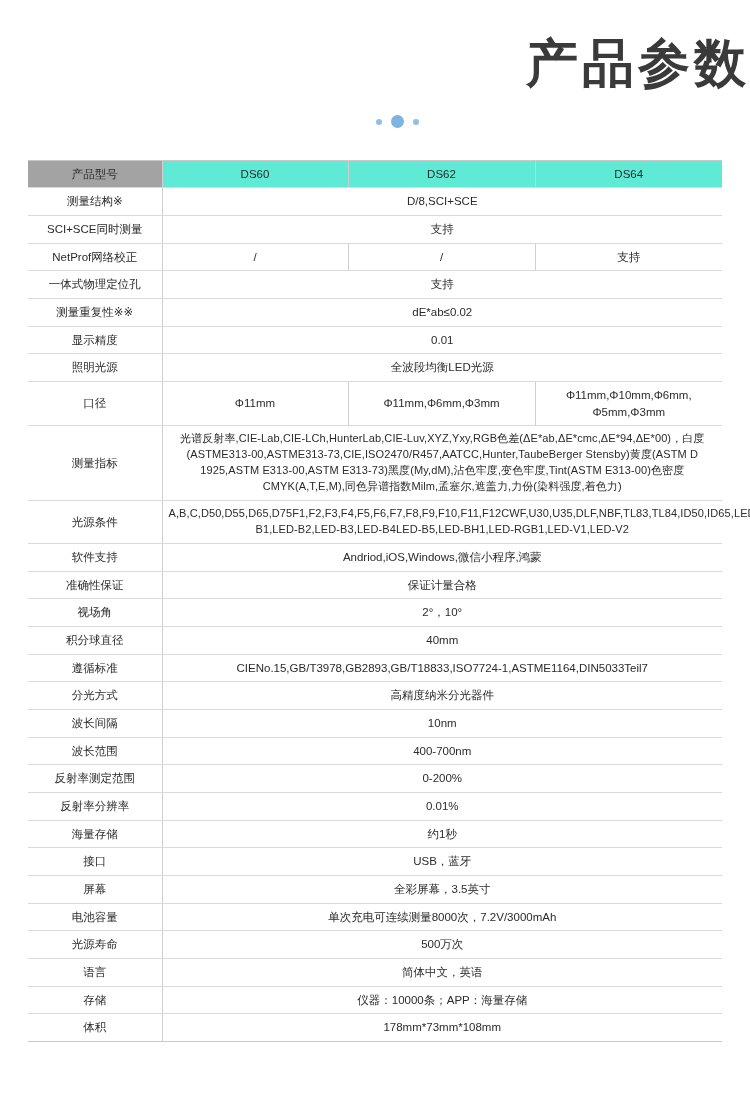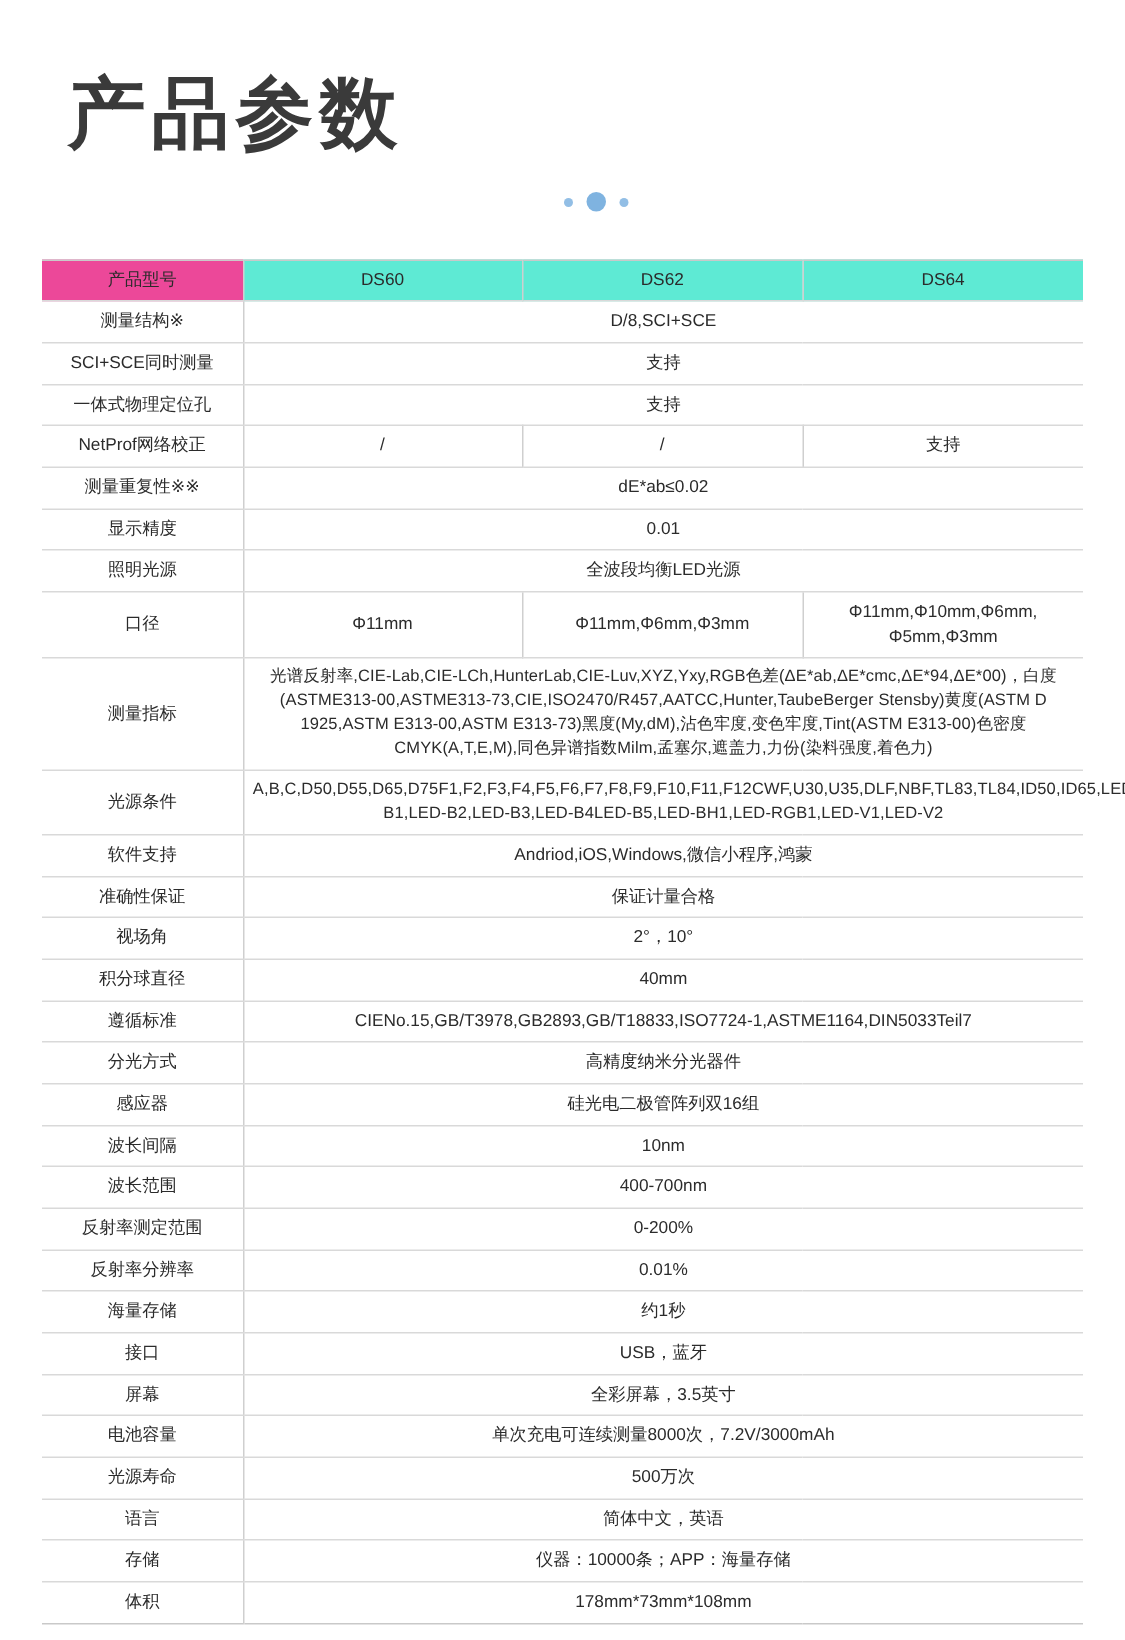--- a/index.html
+++ b/index.html
@@ -19,22 +19,22 @@
 
   .page {
     width: 750px;
     height: 1093px;
     padding: 0;
     position: relative;
   }
 
   
   .title-wrap {
-    text-align: left;
-    padding-top: 49px;
+    text-align: right;
+    padding-top: 36px;
     margin-left: 45px;
   }
   .page-title {
     font-size: 52px;
     font-weight: bold;
     letter-spacing: 4px;
     color: #3a3a3a;
     line-height: 1.05;
     margin: 0;
     font-family: "DejaVu Sans", "Liberation Sans", sans-serif;
@@ -89,21 +89,21 @@
     font-weight: normal;
     color: #242424;
     border-right: 1px solid #cfcfcf;
     width: 134px;
   }
   tr.header td {
     background: #5eead4;
     color: #2b2b2b;
     height: 27px;
   }
-  tr.header td.label { background: #ec4899; }
+  tr.header td.label { background: #a3a3a3; }
 
   td.para {
     text-align: center;
     padding: 7px 14px;
     line-height: 1.55;
     font-size: 11px;
     letter-spacing: 0.1px;
   }
   td.two-line { line-height: 1.5; }
 </style>
@@ -138,30 +138,30 @@
           </tr>
           <tr>
             <td class="label">测量结构※</td>
             <td colspan="3">D/8,SCI+SCE</td>
           </tr>
           <tr>
             <td class="label">SCI+SCE同时测量</td>
             <td colspan="3">支持</td>
           </tr>
           <tr>
-            <td class="label">一体式物理定位孔</td>
-            <td colspan="3">支持</td>
-          </tr>
-          <tr>
             <td class="label">NetProf网络校正</td>
             <td>/</td>
             <td class="two-line">/</td>
             <td class="two-line">支持</td>
           </tr>
           <tr>
+            <td class="label">一体式物理定位孔</td>
+            <td colspan="3">支持</td>
+          </tr>
+          <tr>
             <td class="label">测量重复性※※</td>
             <td colspan="3">dE*ab≤0.02</td>
           </tr>
           <tr>
             <td class="label">显示精度</td>
             <td colspan="3">0.01</td>
           </tr>
           <tr>
             <td class="label">照明光源</td>
             <td colspan="3">全波段均衡LED光源</td>
@@ -198,24 +198,20 @@
           </tr>
           <tr>
             <td class="label">遵循标准</td>
             <td colspan="3">CIENo.15,GB/T3978,GB2893,GB/T18833,ISO7724-1,ASTME1164,DIN5033Teil7</td>
           </tr>
           <tr>
             <td class="label">分光方式</td>
             <td colspan="3">高精度纳米分光器件</td>
           </tr>
           <tr>
-            <td class="label">感应器</td>
-            <td colspan="3">硅光电二极管阵列双16组</td>
-          </tr>
-          <tr>
             <td class="label">波长间隔</td>
             <td colspan="3">10nm</td>
           </tr>
           <tr>
             <td class="label">波长范围</td>
             <td colspan="3">400-700nm</td>
           </tr>
           <tr>
             <td class="label">反射率测定范围</td>
             <td colspan="3">0-200%</td>

